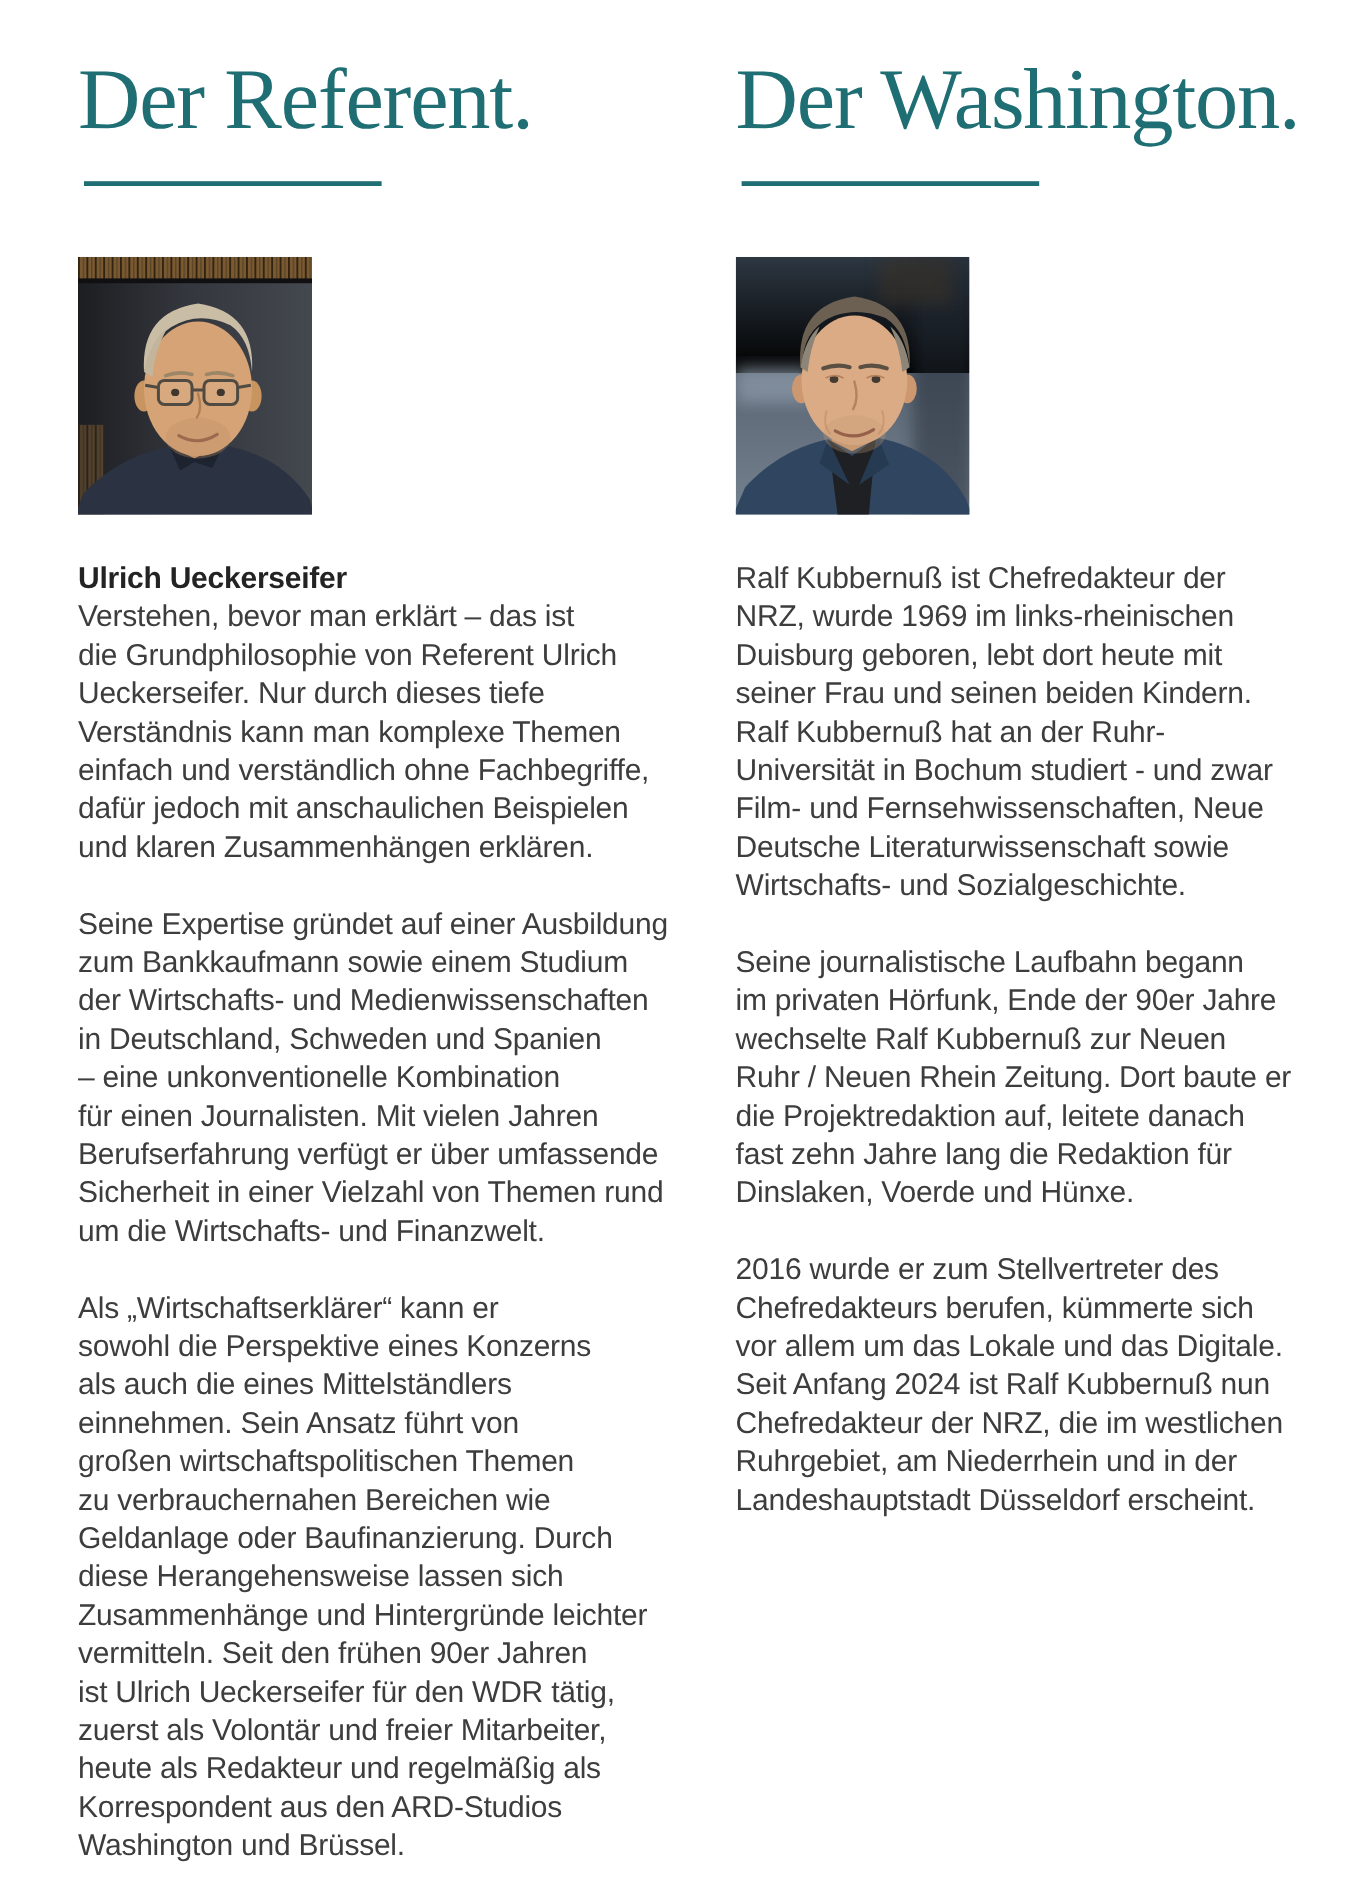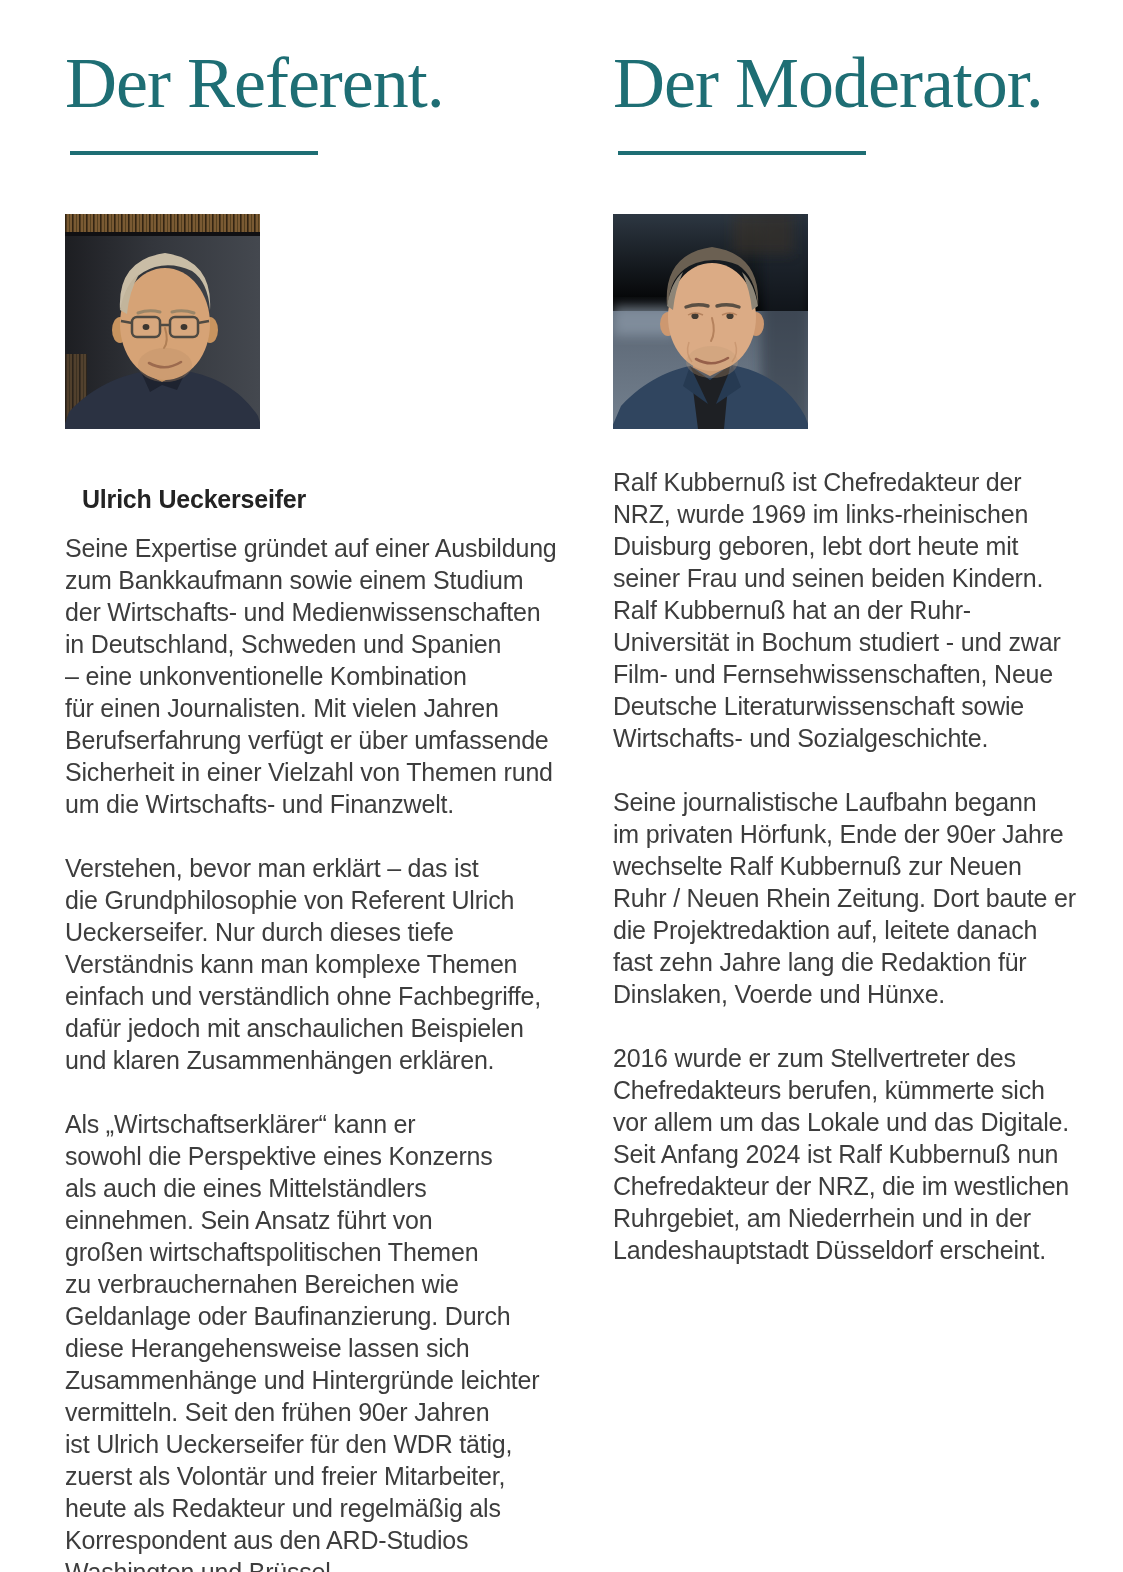--- a/index.html
+++ b/index.html
@@ -54,21 +54,21 @@
   }
   .photo svg { display: block; width: 100%; height: 100%; }
 
   .bio {
     position: absolute;
     top: 466px;
     left: 0;
     right: 0;
   }
   .person-name {
-    margin: 17px;
+    margin: 0;
     font-size: 25px;
     line-height: 32px;
     font-weight: 700;
     letter-spacing: -0.2px;
     color: #232323;
     white-space: pre-line;
   }
   .bio p {
     margin: 0 0 32px 0;
     font-size: 25px;
@@ -130,56 +130,56 @@
         <ellipse cx="119" cy="113" rx="3.4" ry="3" fill="#3d3730"></ellipse>
 
         <path d="M100,114 Q104,127 99,134" stroke="#b07f55" stroke-width="2" fill="none" stroke-linecap="round"></path>
         <ellipse cx="100" cy="151" rx="27" ry="17" fill="#bb8f66" opacity="0.32"></ellipse>
         <path d="M84,149 Q100,158 116,148" stroke="#9c6a4e" stroke-width="2.6" fill="none" stroke-linecap="round"></path>
       </svg>
     </div>
 
     <div class="bio">
       <h2 class="person-name">Ulrich Ueckerseifer</h2>
+      <p>Verstehen, bevor man erklärt – das ist
+die Grundphilosophie von Referent Ulrich
+Ueckerseifer. Nur durch dieses tiefe
+Verständnis kann man komplexe Themen
+einfach und verständlich ohne Fachbegriffe,
+dafür jedoch mit anschaulichen Beispielen
+und klaren Zusammenhängen erklären.</p>
       <p>Seine Expertise gründet auf einer Ausbildung
 zum Bankkaufmann sowie einem Studium
 der Wirtschafts- und Medienwissenschaften
 in Deutschland, Schweden und Spanien
 – eine unkonventionelle Kombination
 für einen Journalisten. Mit vielen Jahren
 Berufserfahrung verfügt er über umfassende
 Sicherheit in einer Vielzahl von Themen rund
 um die Wirtschafts- und Finanzwelt.</p>
-      <p>Verstehen, bevor man erklärt – das ist
-die Grundphilosophie von Referent Ulrich
-Ueckerseifer. Nur durch dieses tiefe
-Verständnis kann man komplexe Themen
-einfach und verständlich ohne Fachbegriffe,
-dafür jedoch mit anschaulichen Beispielen
-und klaren Zusammenhängen erklären.</p>
       <p>Als „Wirtschaftserklärer“ kann er
 sowohl die Perspektive eines Konzerns
 als auch die eines Mittelständlers
 einnehmen. Sein Ansatz führt von
 großen wirtschaftspolitischen Themen
 zu verbrauchernahen Bereichen wie
 Geldanlage oder Baufinanzierung. Durch
 diese Herangehensweise lassen sich
 Zusammenhänge und Hintergründe leichter
 vermitteln. Seit den frühen 90er Jahren
 ist Ulrich Ueckerseifer für den WDR tätig,
 zuerst als Volontär und freier Mitarbeiter,
 heute als Redakteur und regelmäßig als
 Korrespondent aus den ARD-Studios
 Washington und Brüssel.</p>
     </div>
   </section>
 
   <section class="column col-right">
-    <h1 class="section-title">Der Moderator.</h1>
+    <h1 class="section-title">Der Washington.</h1>
     <div class="title-rule"></div>
 
     <div class="photo">
       <svg viewBox="0 0 195 215" xmlns="http://www.w3.org/2000/svg">
         <defs>
           <linearGradient id="bgR" x1="0" y1="0" x2="0" y2="1">
             <stop offset="0" stop-color="#2d3742"></stop>
             <stop offset="0.45" stop-color="#5a playing"></stop>
             <stop offset="0.45" stop-color="#5a6573"></stop>
             <stop offset="1" stop-color="#74818f"></stop>

